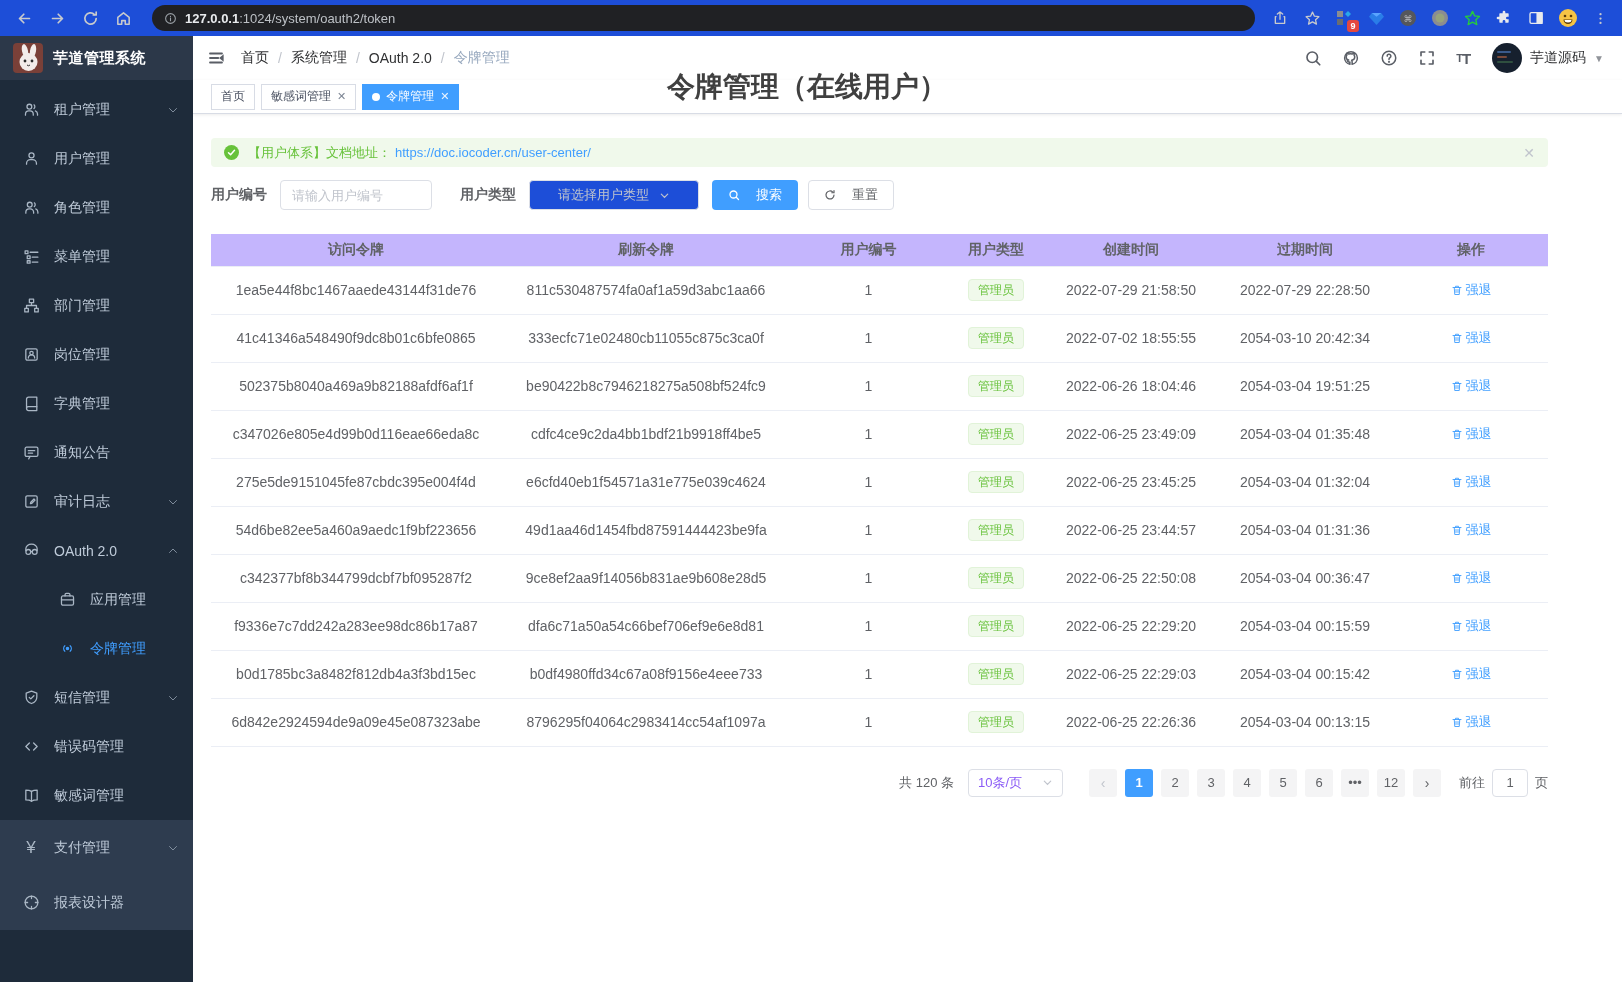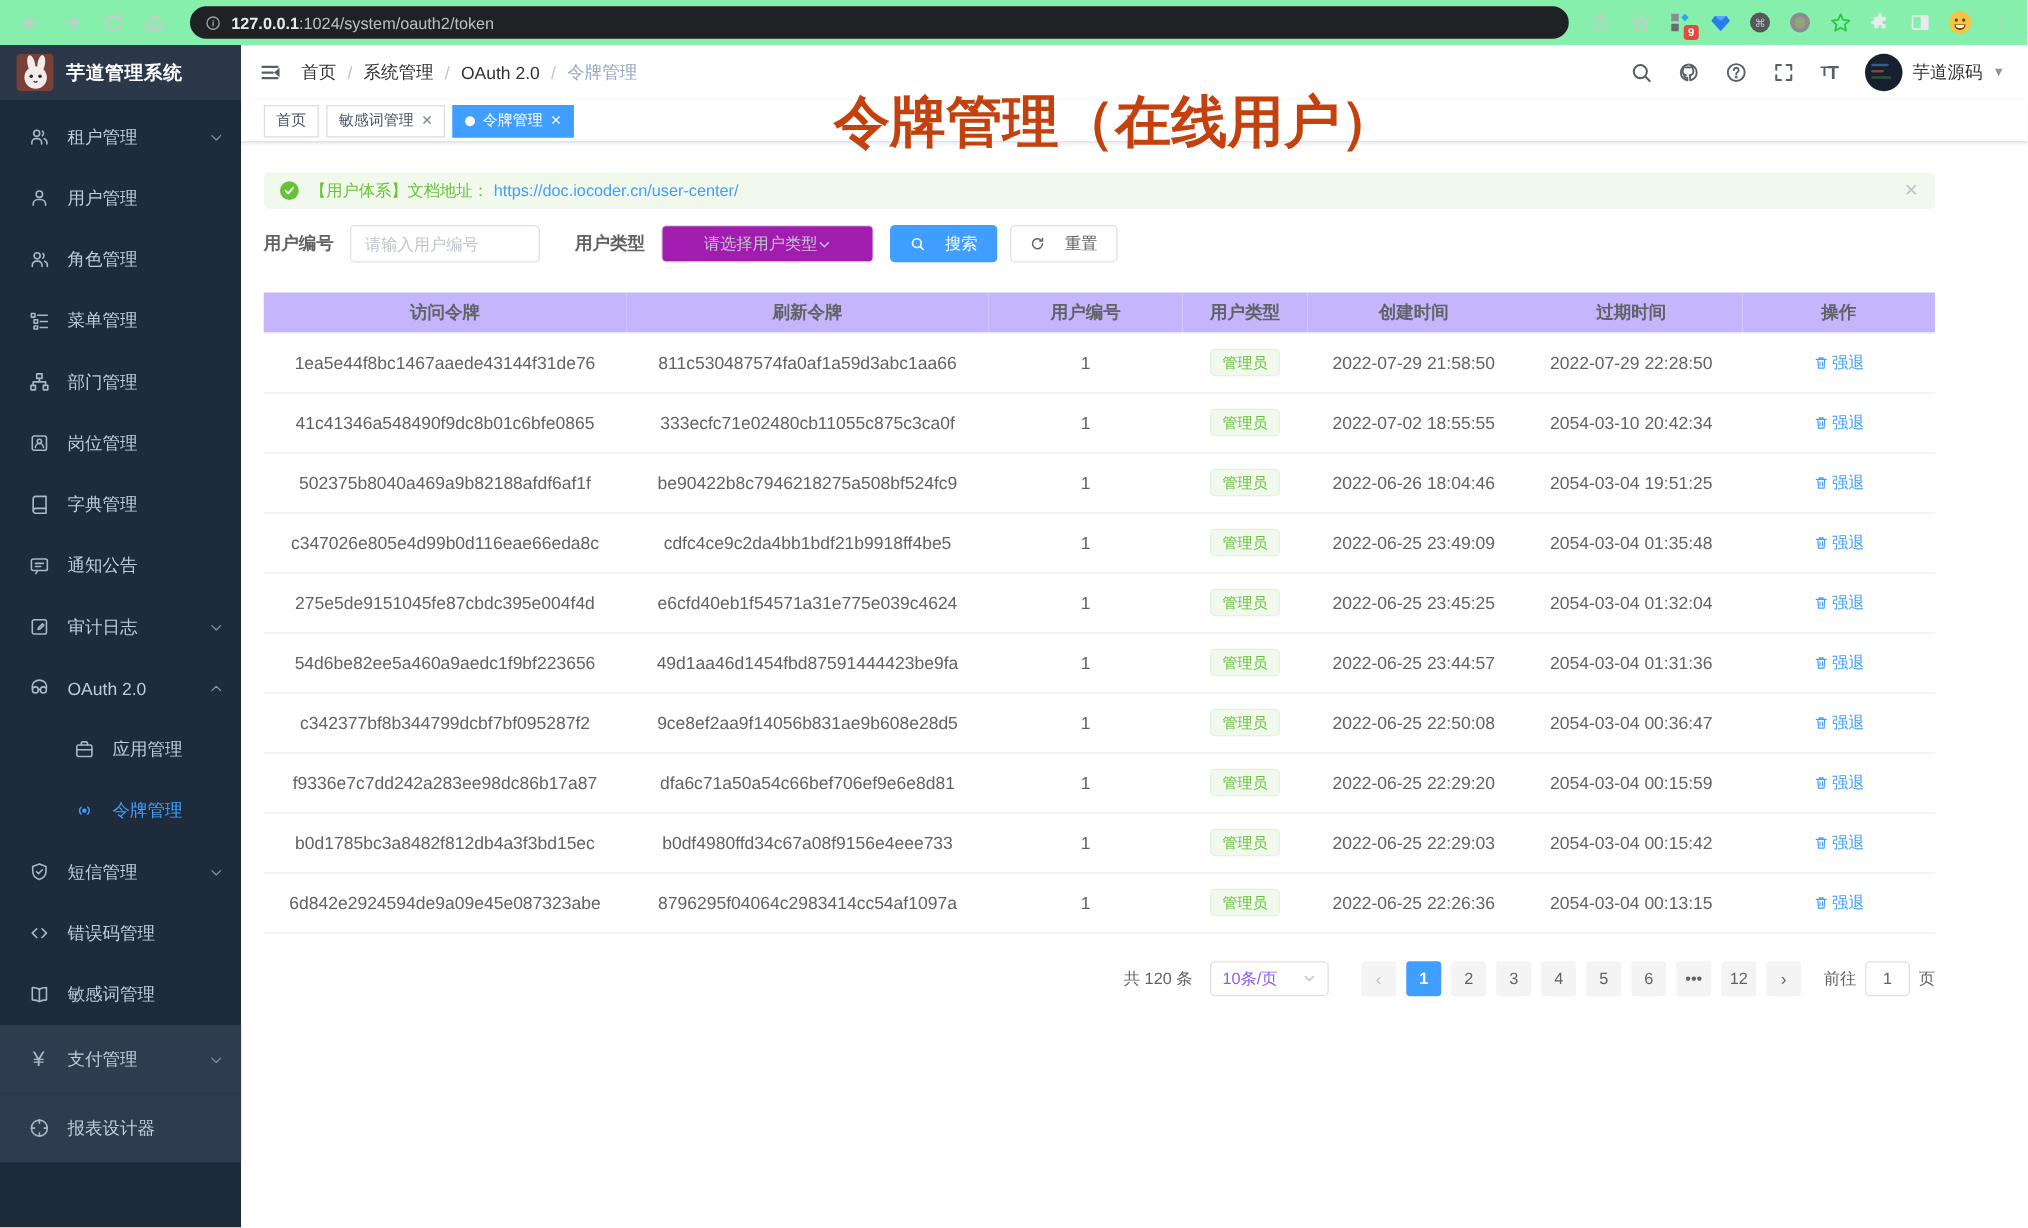--- a/index.html
+++ b/index.html
@@ -1,20 +1,20 @@
 <!DOCTYPE html>
 <html><head>
 <meta charset="utf-8">
 <style>
   * { margin:0; padding:0; box-sizing:border-box; }
   html,body { width:1622px; height:982px; overflow:hidden; background:#fff;
     font-family:"Liberation Sans","DejaVu Sans",sans-serif; }
 
   
-  .browser-bar { height:36px; background:#86efac; display:flex; align-items:center; padding:0 10px; gap:5px; }
+  .browser-bar { height:36px; background:#1d4ed8; display:flex; align-items:center; padding:0 10px; gap:5px; }
   .nav-btn { width:28px; height:28px; border-radius:50%; display:flex; align-items:center; justify-content:center; color:#c8cacd; flex:0 0 auto; }
   .nav-btn svg { width:17px; height:17px; }
   .url-pill { flex:1; height:26px; margin:0 10px; background:#202124; border-radius:13px; display:flex; align-items:center; padding:0 12px; gap:8px; min-width:0; }
   .url-pill .info-ic { color:#9aa0a6; display:flex; }
   .url-text { font-size:13px; color:#e8eaed; white-space:nowrap; overflow:hidden; }
   .url-text .path { color:#bdc1c6; }
   .chrome-right { display:flex; align-items:center; gap:12px; padding-right:2px; }
   .ext-ic { width:20px; height:20px; display:flex; align-items:center; justify-content:center; position:relative; }
   .ext-badge { position:absolute; right:-5px; bottom:-4px; background:#e5483f; color:#fff; font-size:9px; min-width:12px; height:12px; border-radius:3px; display:flex; align-items:center; justify-content:center; padding:0 2px; font-weight:bold; }
 
@@ -64,36 +64,36 @@
   .caret-down { color:#909399; font-size:10px; }
 
   .tabbar { height:34px; border-bottom:1px solid #d8dce5; box-shadow:0 1px 3px rgba(0,0,0,.08); display:flex; align-items:center; padding:0 18px; gap:6px; flex:0 0 auto; background:#fff; }
   .vtab { height:26px; display:flex; align-items:center; padding:0 9px; border:1px solid #d8dce5; font-size:12px; color:#495060; background:#fff; cursor:pointer; gap:6px; }
   .vtab .dot { width:8px; height:8px; border-radius:50%; background:#fff; display:none; }
   .vtab .tab-x { font-size:11px; color:#7d8694; }
   .vtab.active { background:#409eff; border-color:#409eff; color:#fff; }
   .vtab.active .dot { display:block; }
   .vtab.active .tab-x { color:#eaf3ff; }
 
-  .annotation { position:absolute; left:474px; top:32px; font-size:45px; font-weight:bold; color:#c2410c; z-index:5; white-space:nowrap; font-family:Liberation Sans, sans-serif; }
+  .annotation { position:absolute; left:474px; top:32px; font-size:28px; font-weight:bold; color:#404040; z-index:5; white-space:nowrap; font-family:Liberation Sans, sans-serif; }
 
   .content { width:1337px; margin-left:18px; padding-top:24px; }
 
   .alert { height:29px; background:#f0f9eb; border-radius:4px; display:flex; align-items:center; padding:0 13px; font-size:13px; }
   .alert .ok-ic { width:15px; height:15px; border-radius:50%; background:#67c23a; color:#fff; display:flex; align-items:center; justify-content:center; margin-right:9px; flex:0 0 auto; }
   .alert .ok-ic svg { width:9px; height:9px; }
   .alert-text { color:#67c23a; }
   .alert-link { color:#409eff; text-decoration:none; margin-left:4px; cursor:pointer; }
   .alert-close { margin-left:auto; color:#c0c4cc; font-size:14px; cursor:pointer; }
 
   .filters { margin-top:13px; display:flex; align-items:center; }
   .f-label { font-size:14px; font-weight:bold; color:#606266; margin-right:13px; }
   .f-input { width:152px; height:30px; border:1px solid #dcdfe6; border-radius:4px; padding:0 11px; font-size:13px; color:#606266; outline:none; background:#fff; font-family:inherit; }
   .f-input::placeholder { color:#c0c4cc; }
-  .f-select { width:170px; height:30px; border:1px solid #dcdfe6; border-radius:4px; display:flex; align-items:center; justify-content:center; padding:0 28px; font-size:13px; color:#c0c4cc; cursor:pointer; background:#a21caf; }
+  .f-select { width:170px; height:30px; border:1px solid #dcdfe6; border-radius:4px; display:flex; align-items:center; justify-content:space-between; padding:0 28px; font-size:13px; color:#c0c4cc; cursor:pointer; background:#1d4ed8; }
   .f-select .sel-caret { color:#c0c4cc; display:flex; }
   .gap28 { width:28px; }
   .btn { height:30px; border-radius:4px; font-size:13px; display:inline-flex; align-items:center; justify-content:center; gap:16px; cursor:pointer; padding:0 15px; border:1px solid transparent; font-family:inherit; }
   .btn svg { width:12px; height:12px; }
   .btn-primary { background:#409eff; color:#fff; margin-left:13px; }
   .btn-plain { background:#fff; color:#606266; border-color:#dcdfe6; margin-left:10px; }
 
   table.grid { margin-top:24px; width:1337px; border-collapse:collapse; table-layout:fixed; }
   table.grid th { height:32px; background:#c4b5fd; font-size:14px; color:#606266; font-weight:bold; text-align:center; }
   table.grid td { height:48px; border-bottom:1px solid #ebeef5; font-size:14px; color:#606266; text-align:center; white-space:nowrap; overflow:hidden; }

